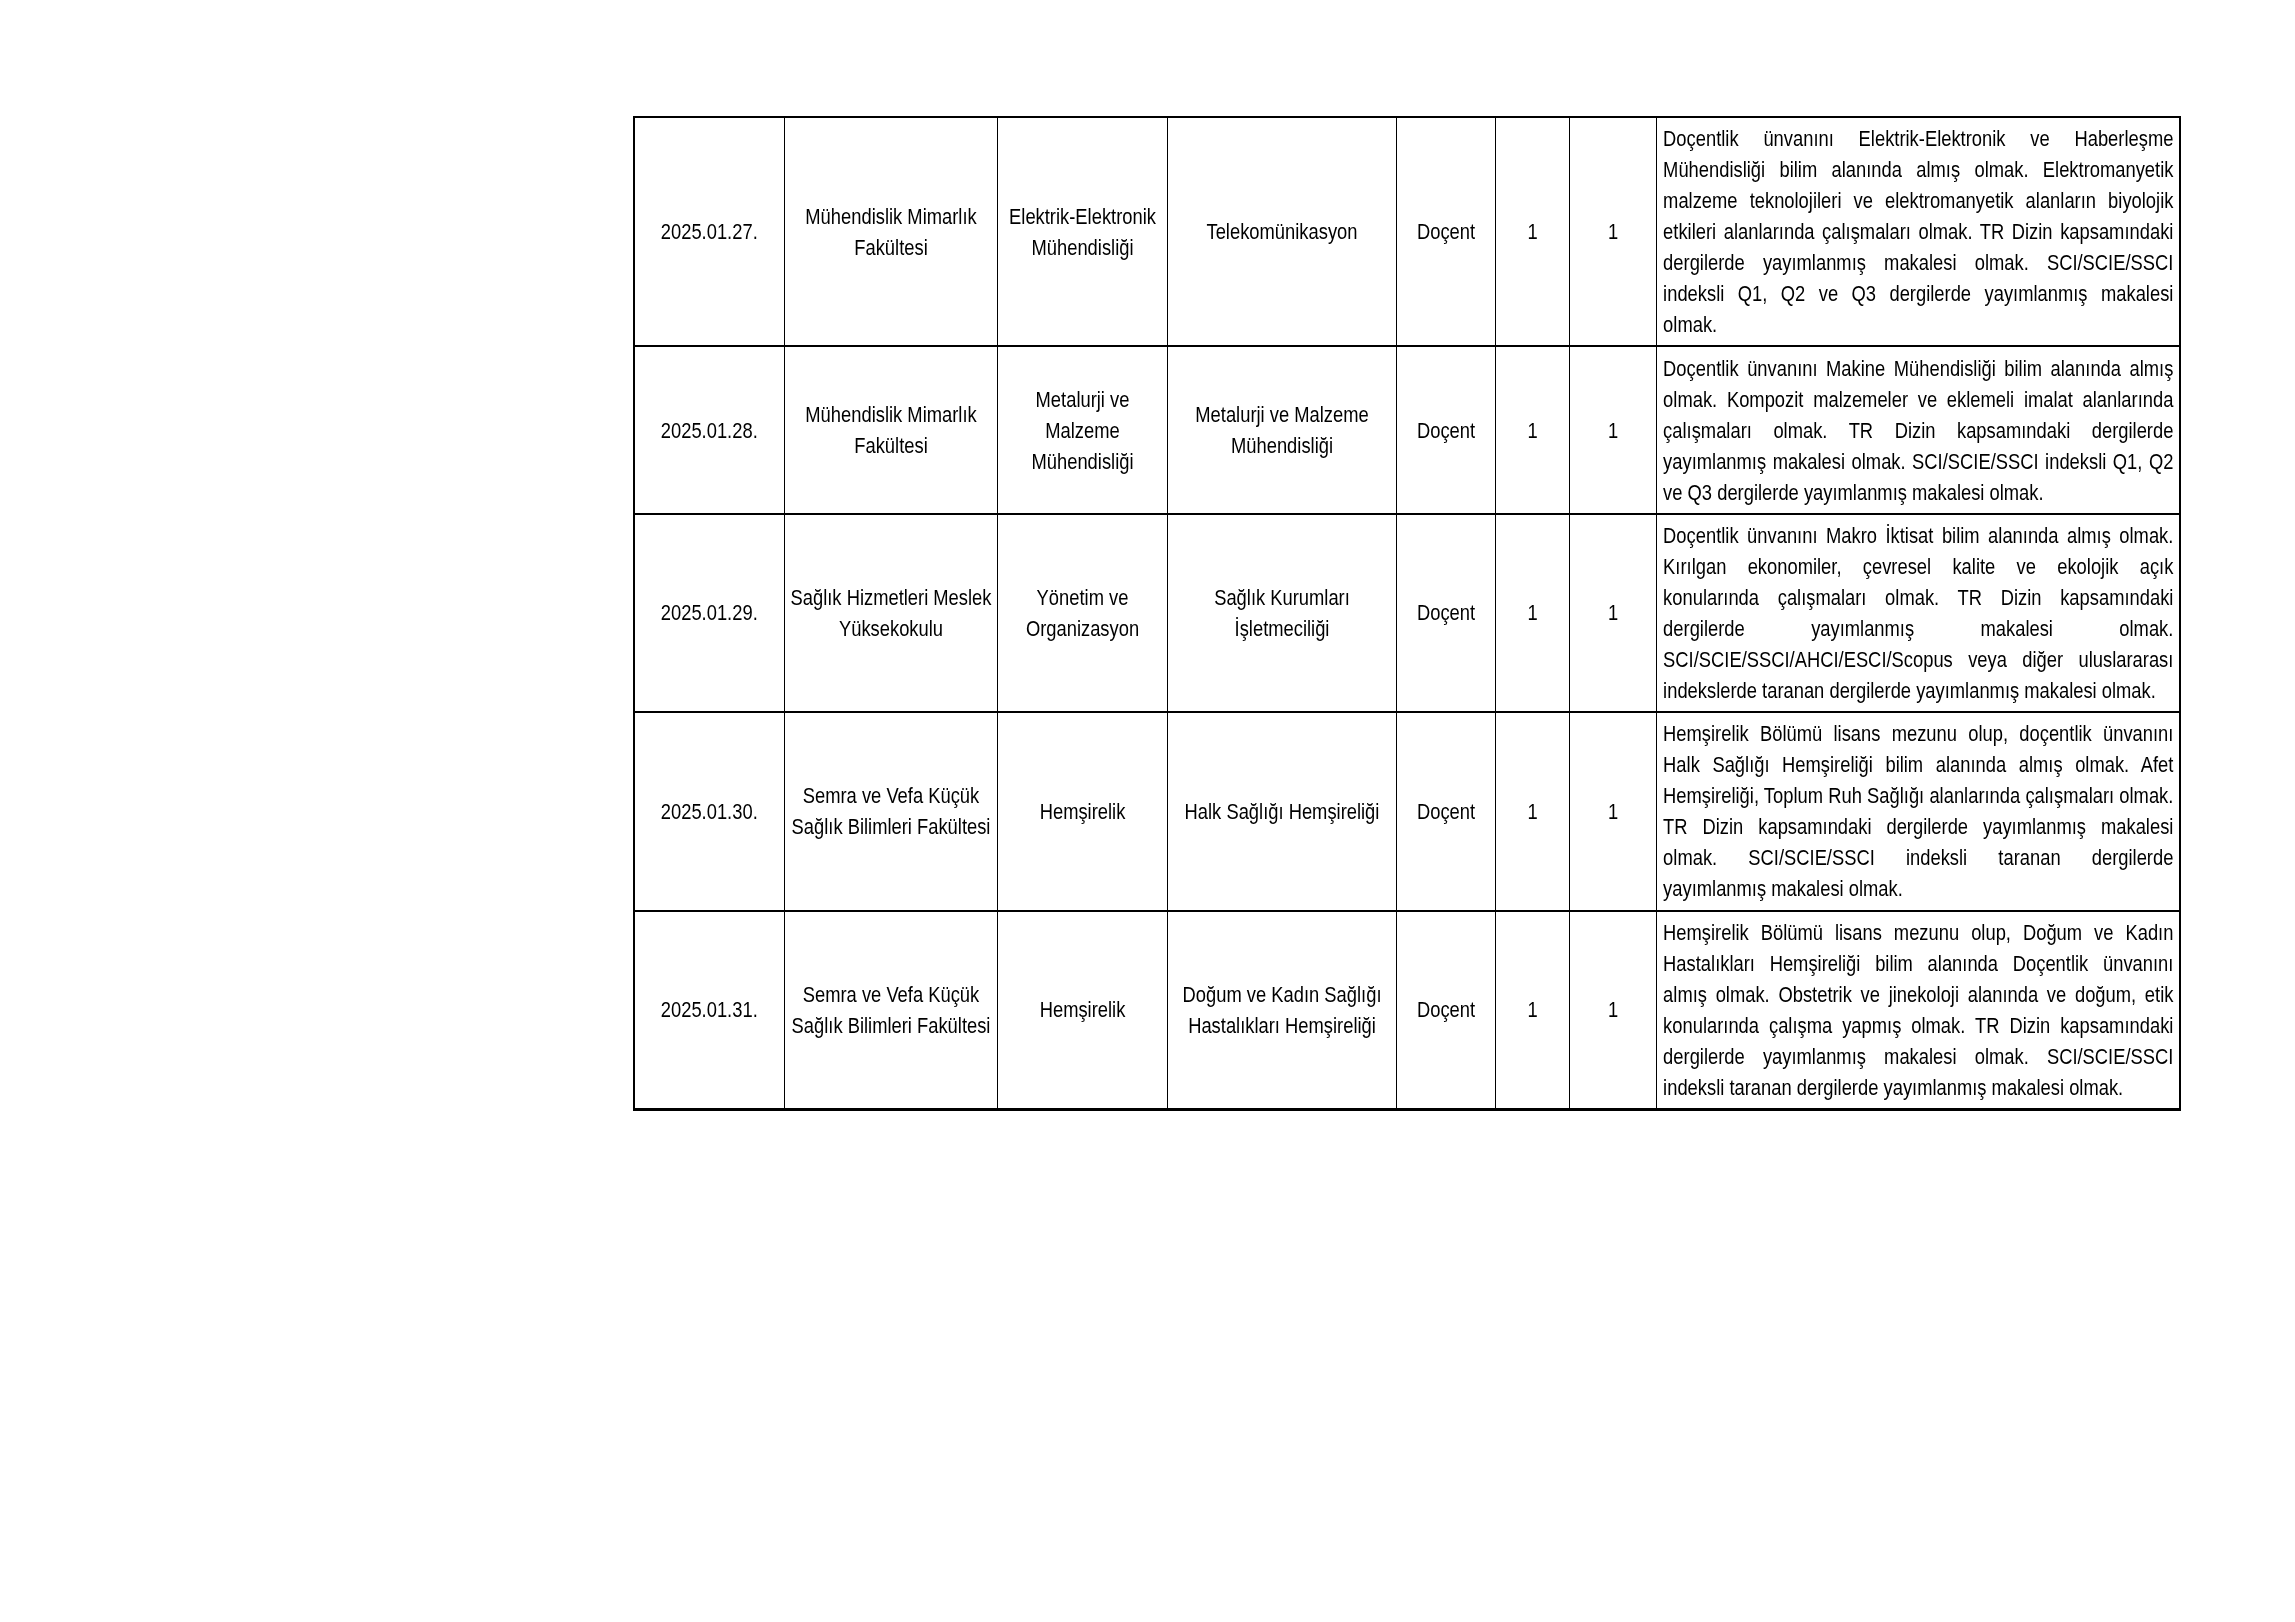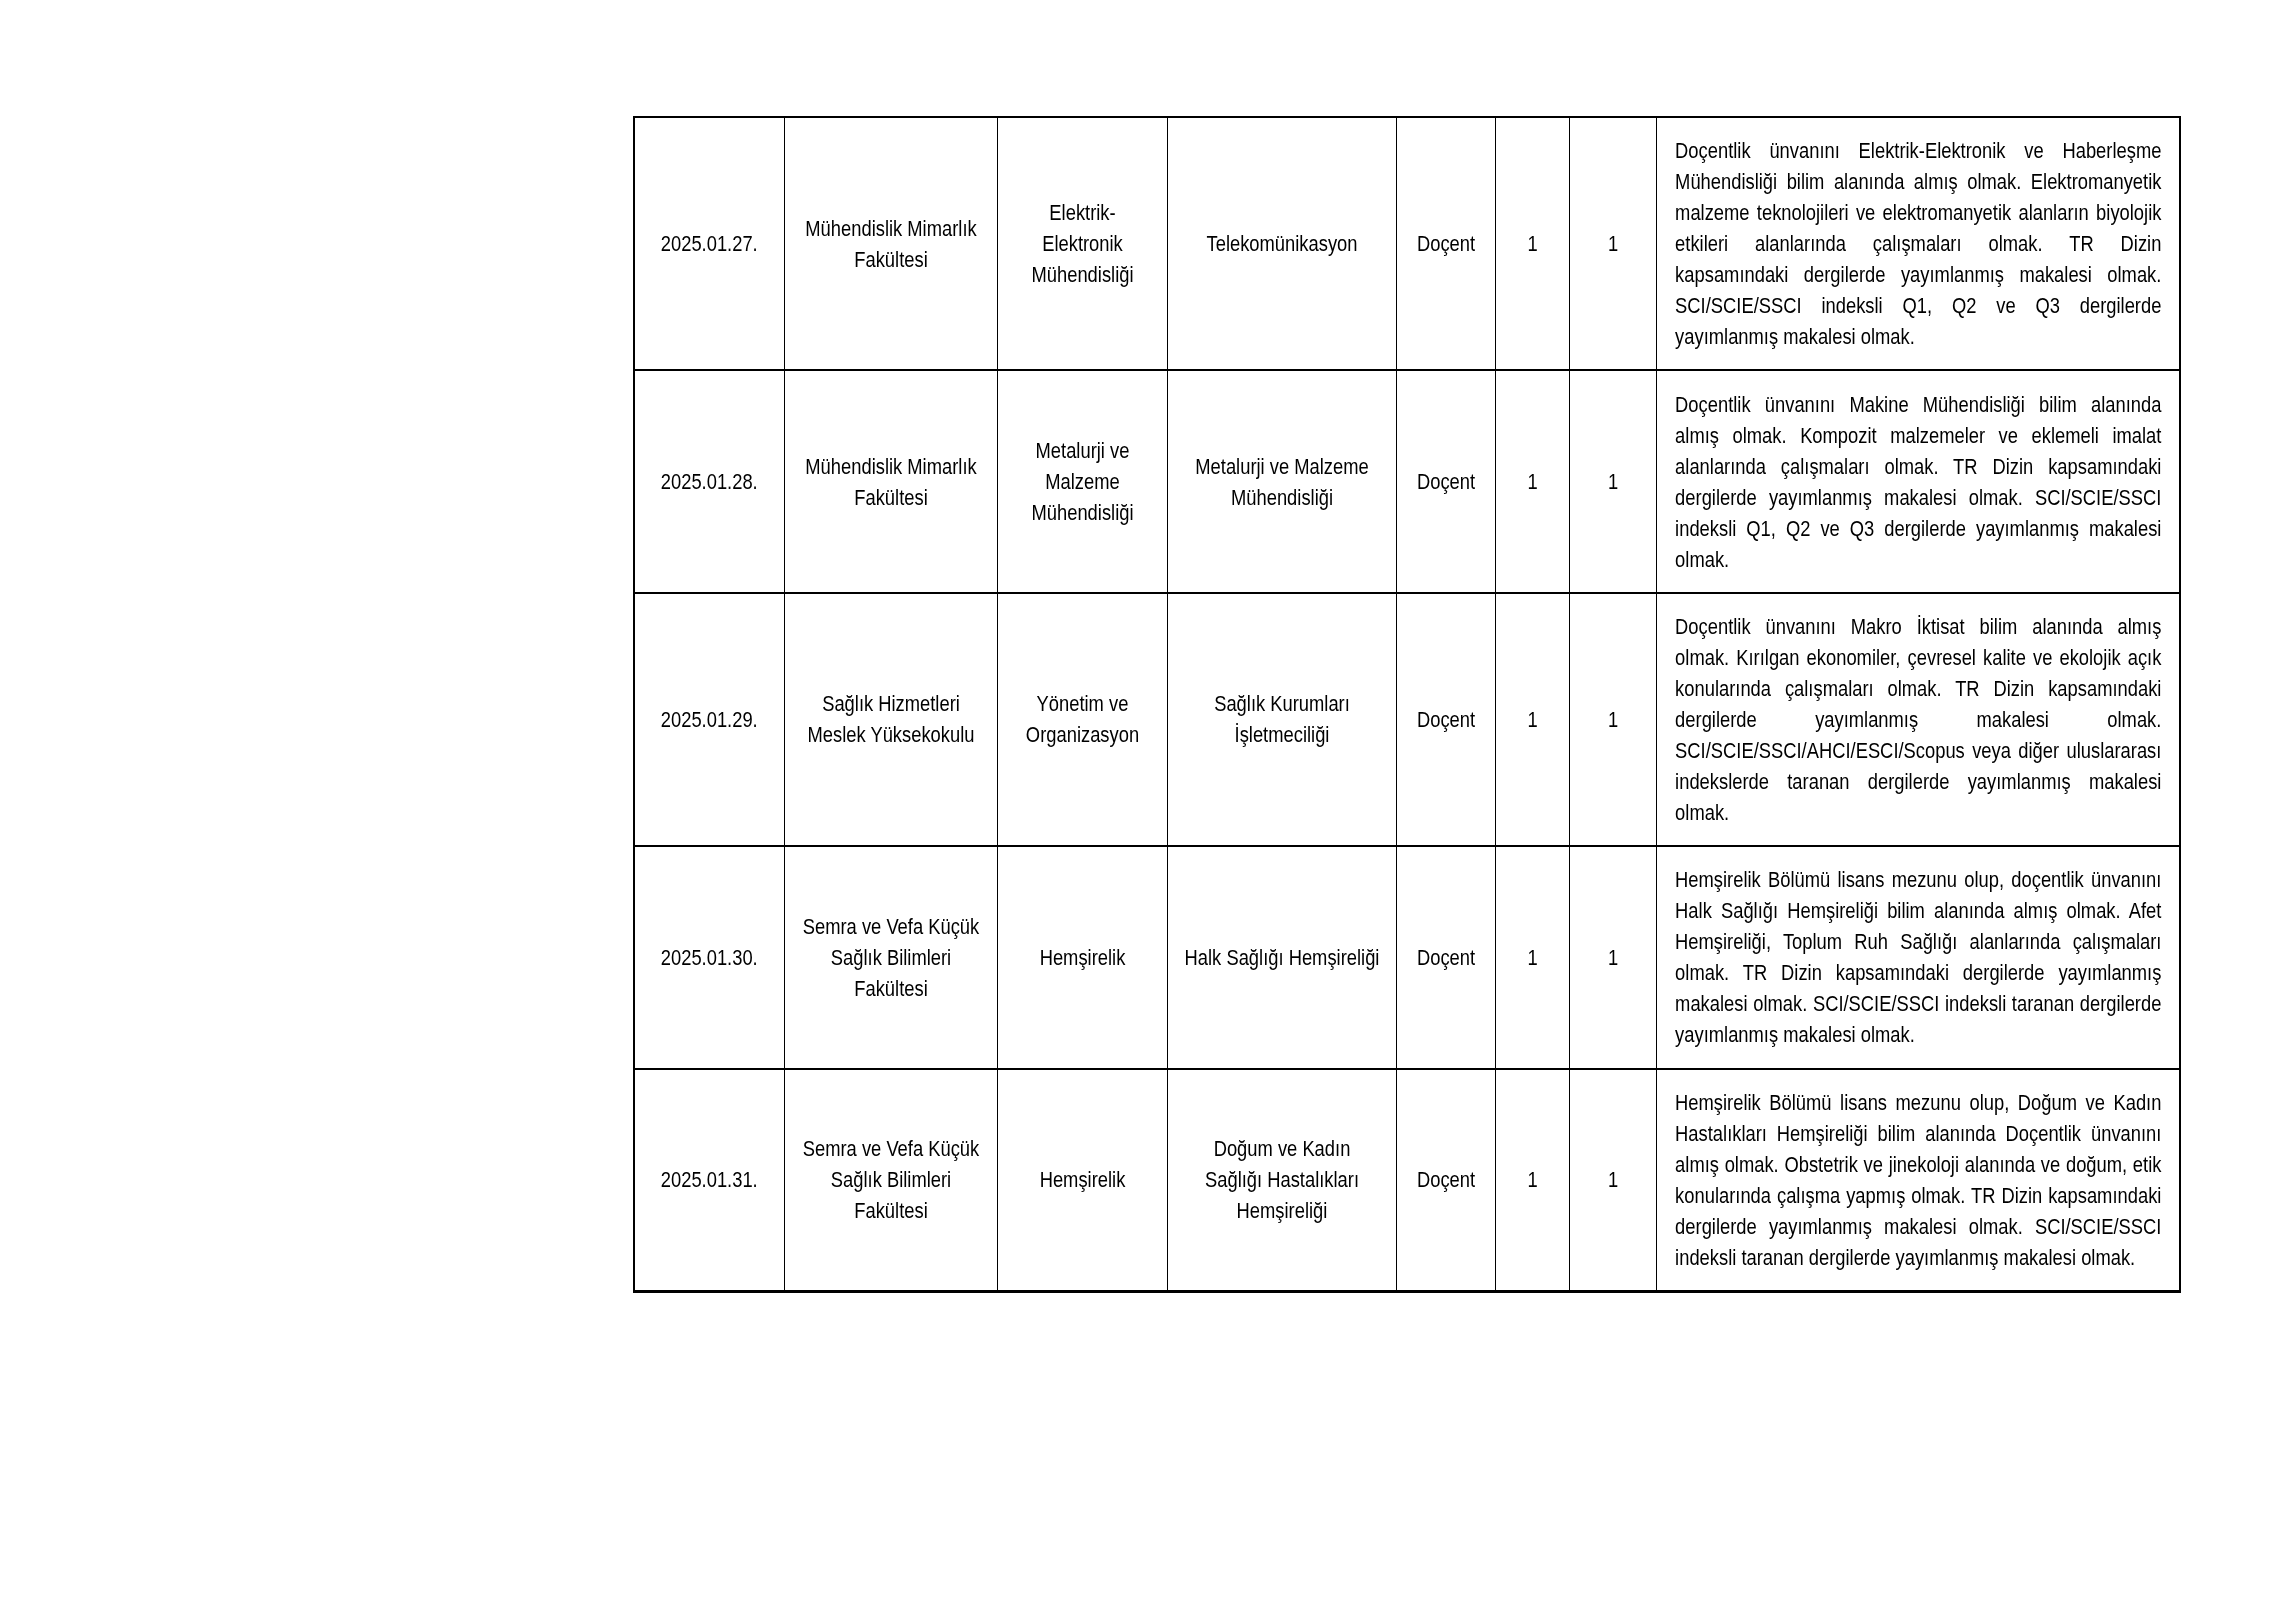--- a/index.html
+++ b/index.html
@@ -28,21 +28,21 @@
     table-layout: fixed;
     border-collapse: collapse;
     border: 2px solid #000000;
   }
   table.vacancy-table td {
     border-left: 1.3px solid #000000;
     border-right: 1.3px solid #000000;
     border-top: 2px solid #000000;
     border-bottom: 2px solid #000000;
     vertical-align: middle;
-    padding: 12px;
+    padding: 0;
     font-size: 21.6px;
     line-height: 31px;
     overflow: visible;
     border-radius: 9px;
   }
   table.vacancy-table tr:last-child td {
     border-bottom: 3.3px solid #000000;
   }
   td.c-desc {
     vertical-align: top;

